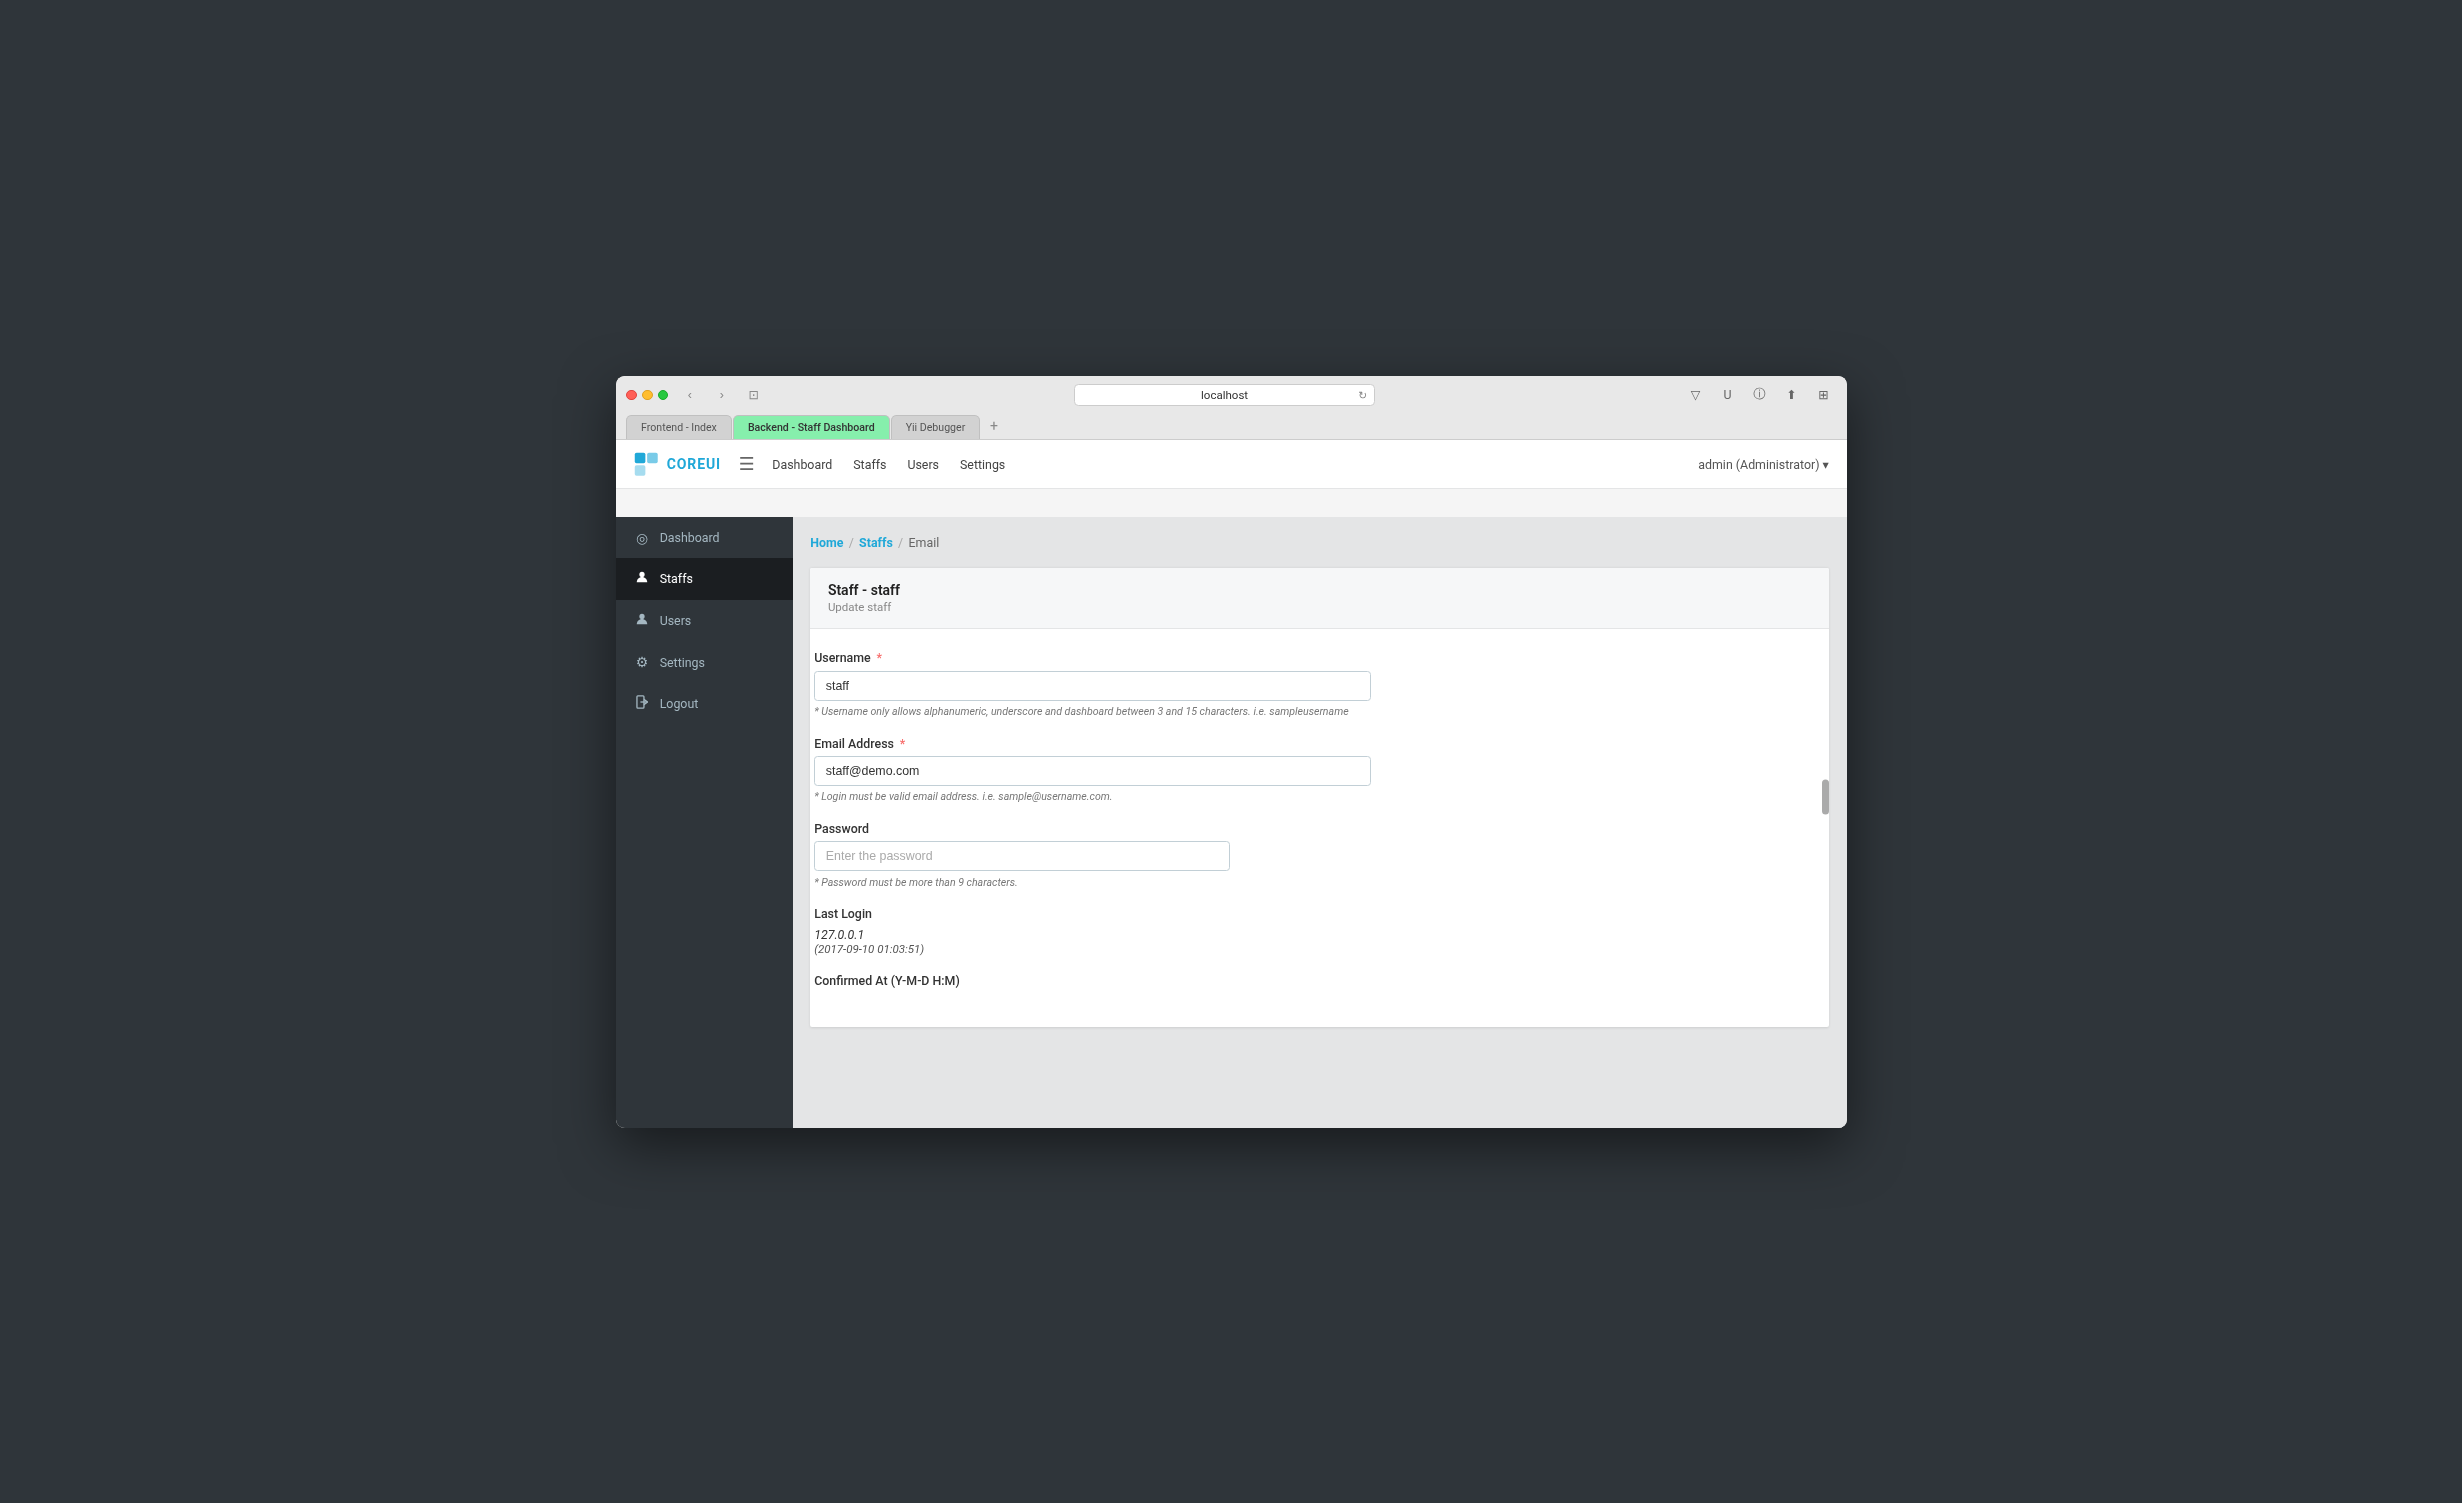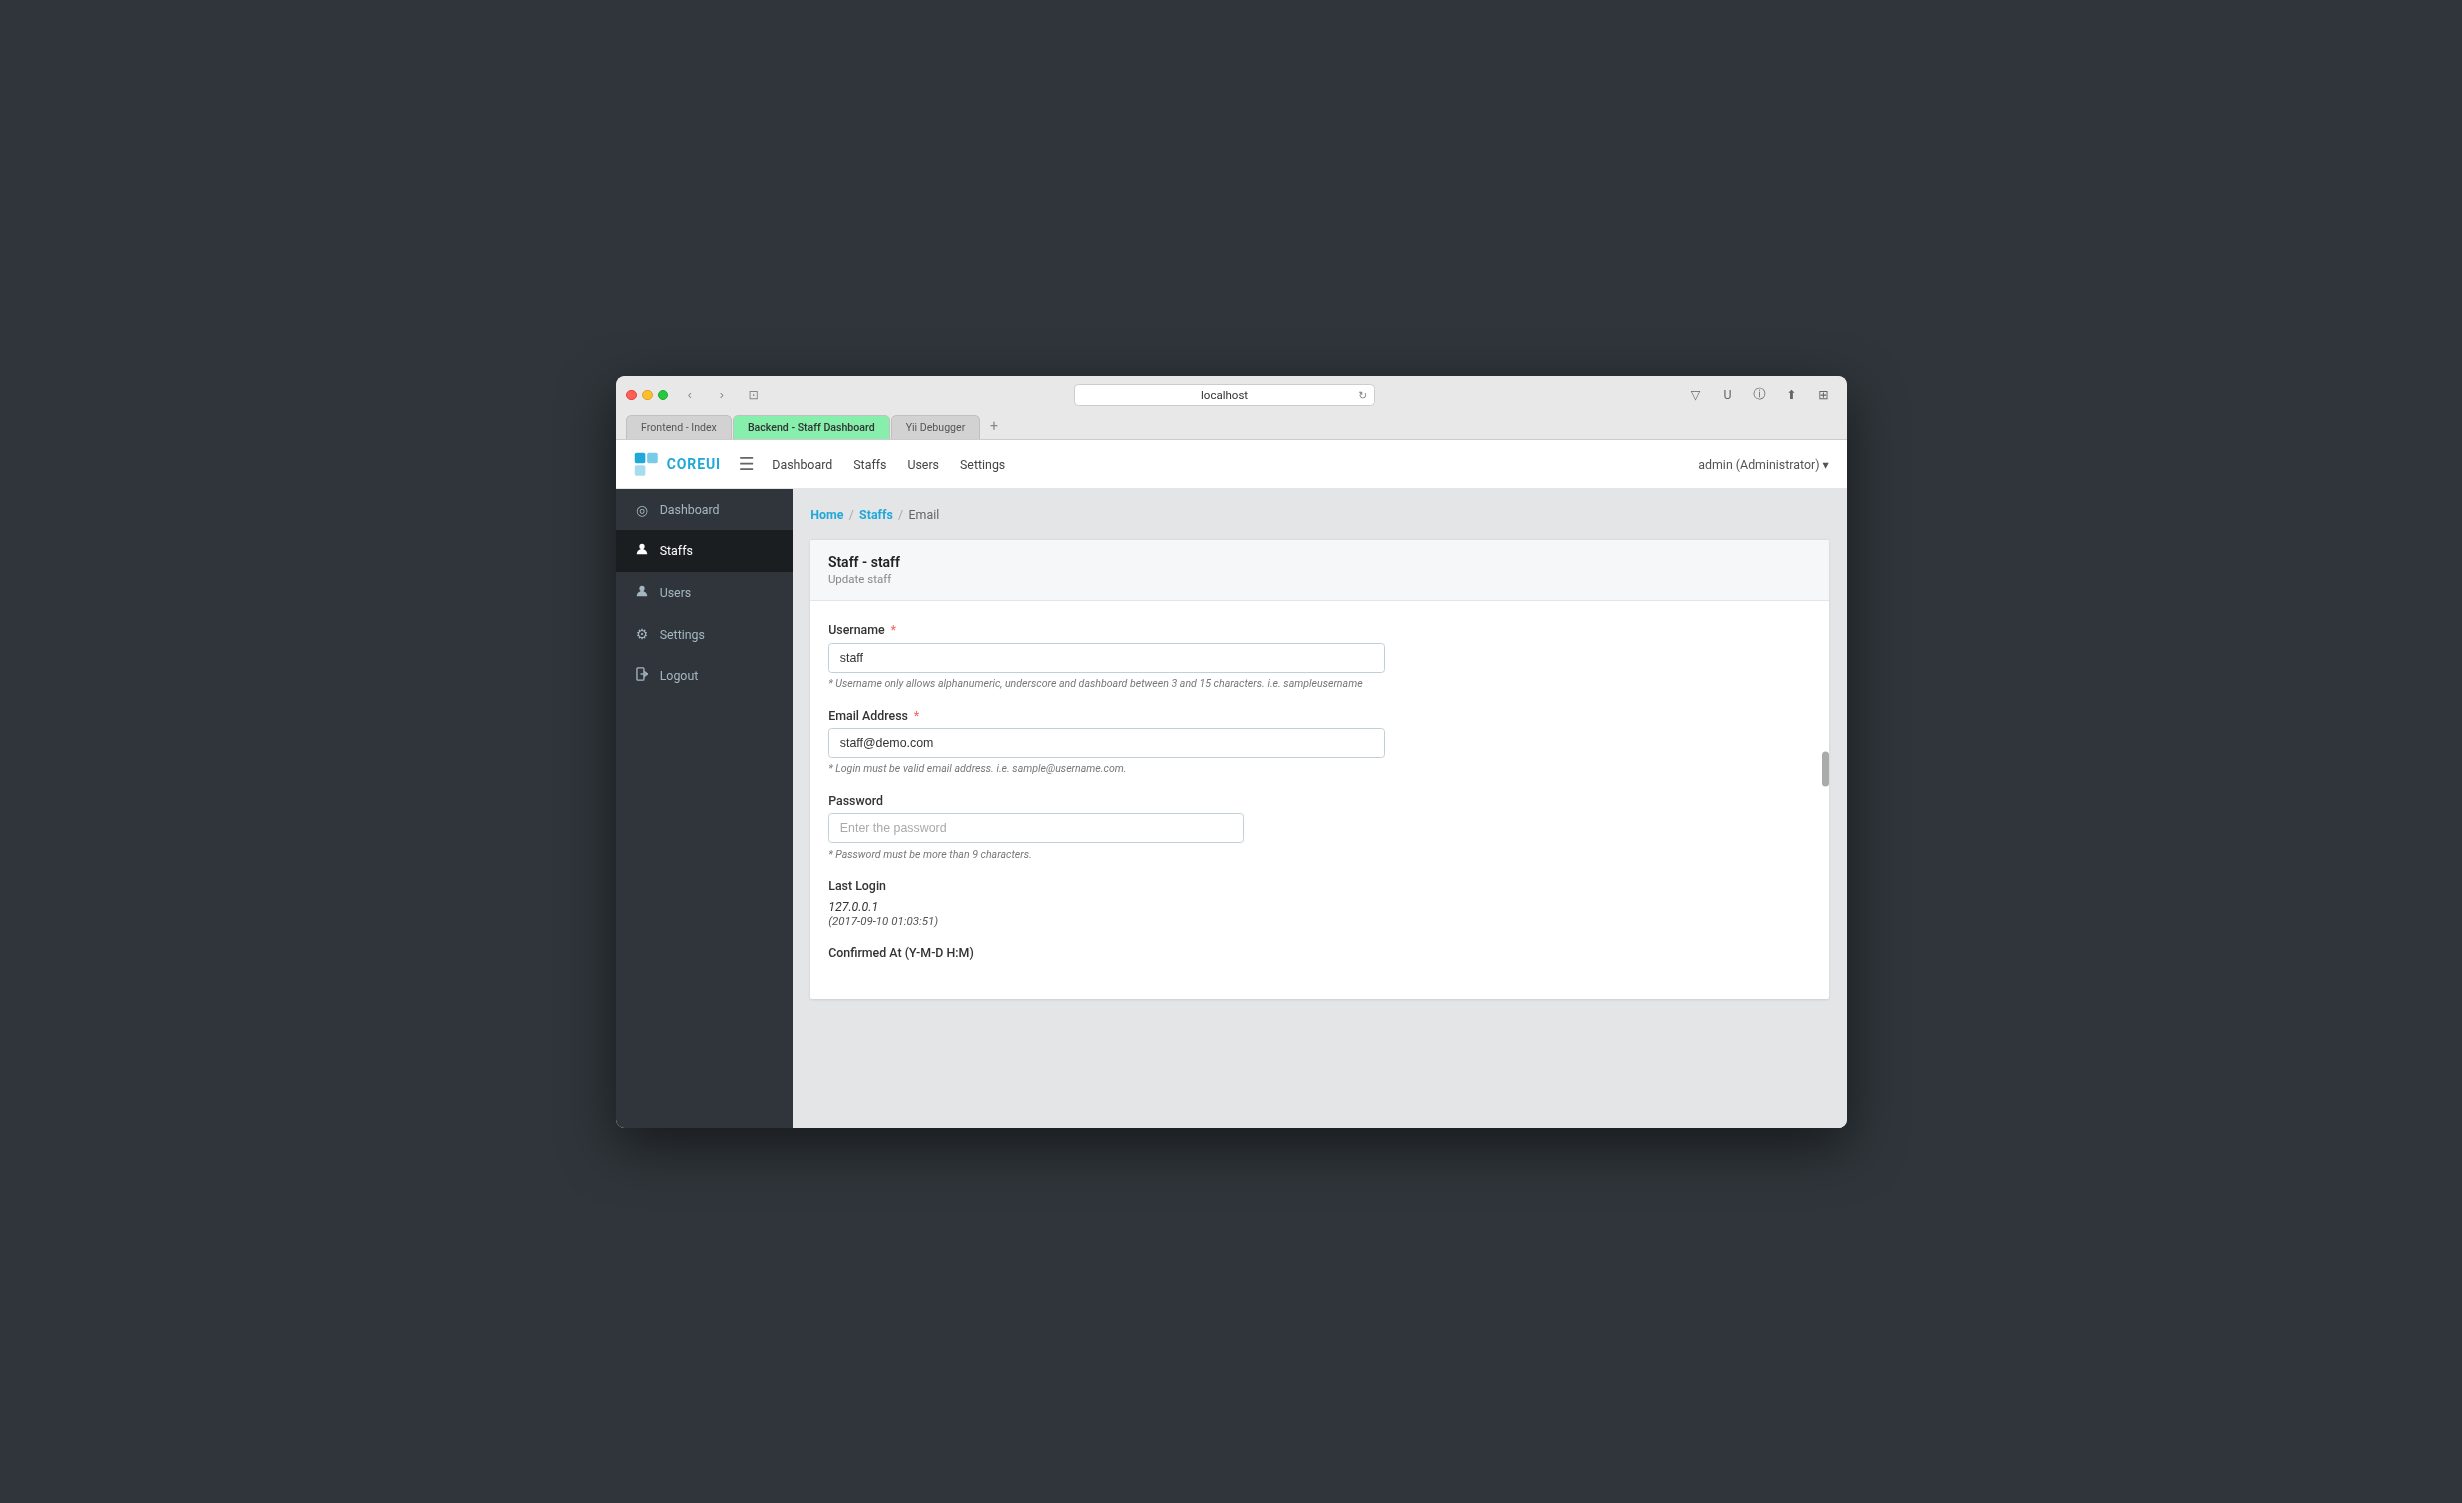--- a/index.html
+++ b/index.html
@@ -128,20 +128,21 @@
       border: none;
       color: #888;
       font-size: 14px;
       cursor: pointer;
     }
     
     .app-layout {
       display: flex;
       flex: 1;
       flex-direction: column;
+      gap: 28px;
     }
     
     .top-nav {
       background: white;
       border-bottom: 0.9px solid #e4e5e6;
       display: flex;
       align-items: center;
       padding: 0 17.7px;
       height: 49px;
     }
@@ -253,21 +254,21 @@
       font-size: 14px;
       font-weight: 600;
       color: #222;
     }
     .card-subtitle {
       font-size: 11.5px;
       color: #888;
       margin-top: 2.7px;
     }
     .card-body {
-      padding: 21px 18px;
+      padding: 21px 4px;
     }
     
     .form-group {
       margin-bottom: 17.7px;
     }
     .form-label {
       display: block;
       font-size: 12.4px;
       font-weight: 500;
       color: #333;

